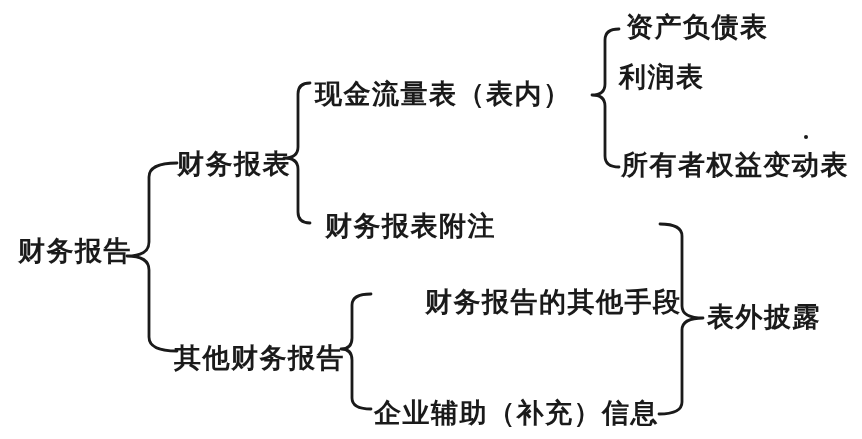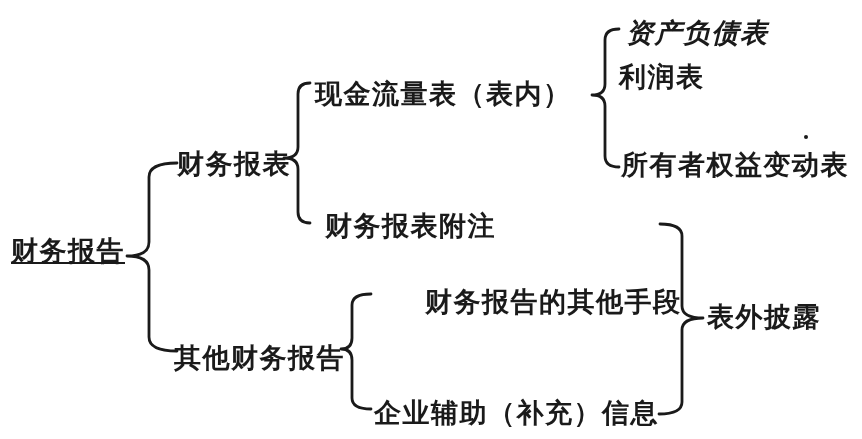--- a/index.html
+++ b/index.html
@@ -51,27 +51,27 @@
 
     <path class="brace" d="M 619,29 Q 605,29 605,40 L 605,84 Q 605,95 592,95 Q 605,95 605,106 L 605,156 Q 605,167 619,167"></path>
 
     <path class="brace" d="M 371,294 Q 352,294 352,305 L 352,338 Q 352,349 341,349 Q 352,349 352,360 L 352,398 Q 352,409 371,409"></path>
 
     <path class="brace" d="M 660,224 Q 682,224 682,236 L 682,306 Q 682,318 703,318 Q 682,318 682,330 L 682,402 Q 682,414 659,414"></path>
 
     <circle cx="806" cy="137" r="2" fill="#1a1a1a"></circle>
   </svg>
 
-  <div class="node" style="left:11px;   top:236px;text-decoration:underline;">财务报告</div>
+  <div class="node" style="left:18px;   top:236px;">财务报告</div>
 
   <div class="node" style="left:170px; top:149px;margin-left:7px;">财务报表</div>
 
   <div class="node" style="left:315px; top:79px;">现金流量表（表内）</div>
 
-  <div class="node" style="left:626px; top:18px;font-style:italic;">资产负债表</div>
+  <div class="node" style="left:626px; top:12px;">资产负债表</div>
 
   <div class="node" style="left:619px; top:62px;">利润表</div>
 
 
   <div class="node" style="left:621px; top:150px;">所有者权益变动表</div>
 
   <div class="node" style="left:325px; top:211px;text-align:center;">财务报表附注</div>
 
   <div class="node" style="left:174px; top:343px;">其他财务报告</div>
 

